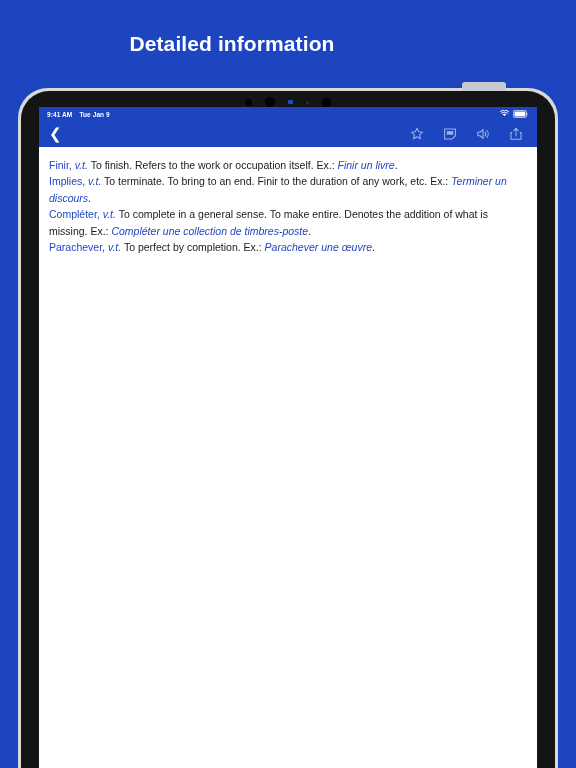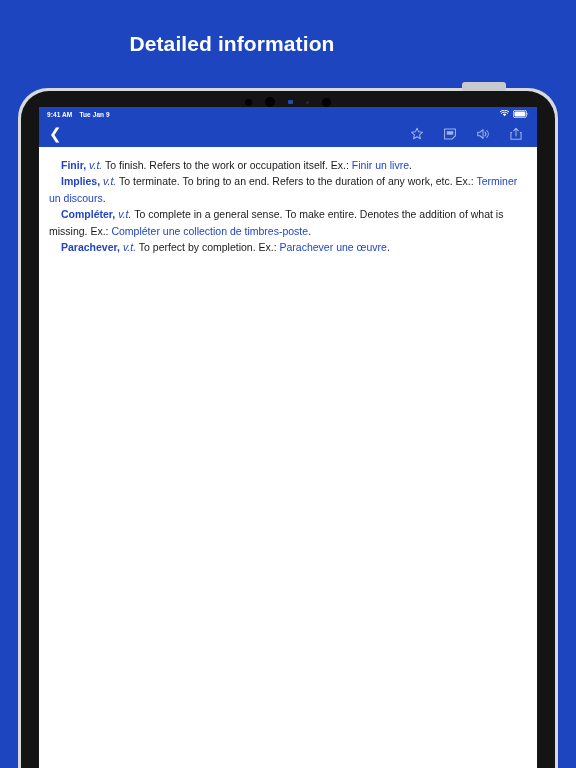--- a/index.html
+++ b/index.html
@@ -154,30 +154,30 @@
   }
   .entry {
     font-size: 10.5px;
     line-height: 16.4px;
     color: #1a1a1a;
     margin: 0 0 0 0;
     text-align: left;
   }
   .headword {
     color: #2145c4;
-    font-weight: bold;
-    margin-left: 12px;
+    font-weight: normal;
   }
   .pos {
     color: #2145c4;
     font-style: italic;
     margin-top: 32px;
   }
   .example {
     color: #2145c4;
+    font-style: italic;
     text-align: center;
   }
 </style>
 </head>
 <body>
 
 <div class="page-title">Detailed information</div>
 
 <div class="device">
   <div class="device-top-nub"></div>
@@ -254,21 +254,21 @@
 
       <div class="article">
 
         <p class="entry">
           <span class="headword">Finir,</span>
           <span class="pos">v.t.</span><span> To finish. Refers to the work or occupation itself. Ex.: </span><span class="example">Finir un livre</span><span>.</span>
         </p>
 
         <p class="entry">
           <span class="headword">Implies,</span>
-          <span class="pos">v.t.</span><span> To terminate. To bring to an end. Refers to the duration of any work, etc. Ex.: </span><span class="example">Terminer un discours</span><span>.</span>
+          <span class="pos">v.t.</span><span> To terminate. To bring to an end. Finir to the duration of any work, etc. Ex.: </span><span class="example">Terminer un discours</span><span>.</span>
         </p>
 
 
         <p class="entry">
           <span class="headword">Compléter,</span>
           <span class="pos">v.t.</span><span> To complete in a general sense. To make entire. Denotes the addition of what is missing. Ex.: </span><span class="example">Compléter une collection de timbres-poste</span><span>.</span>
         </p>
 
         <p class="entry">
           <span class="headword">Parachever,</span>

